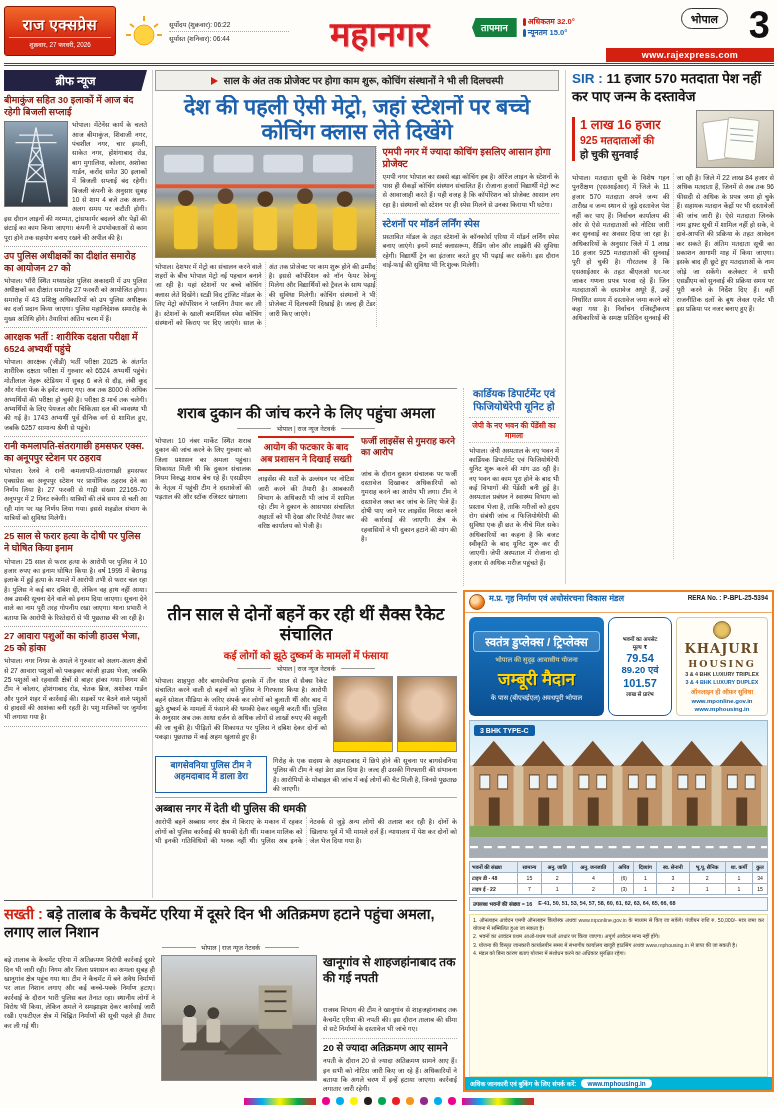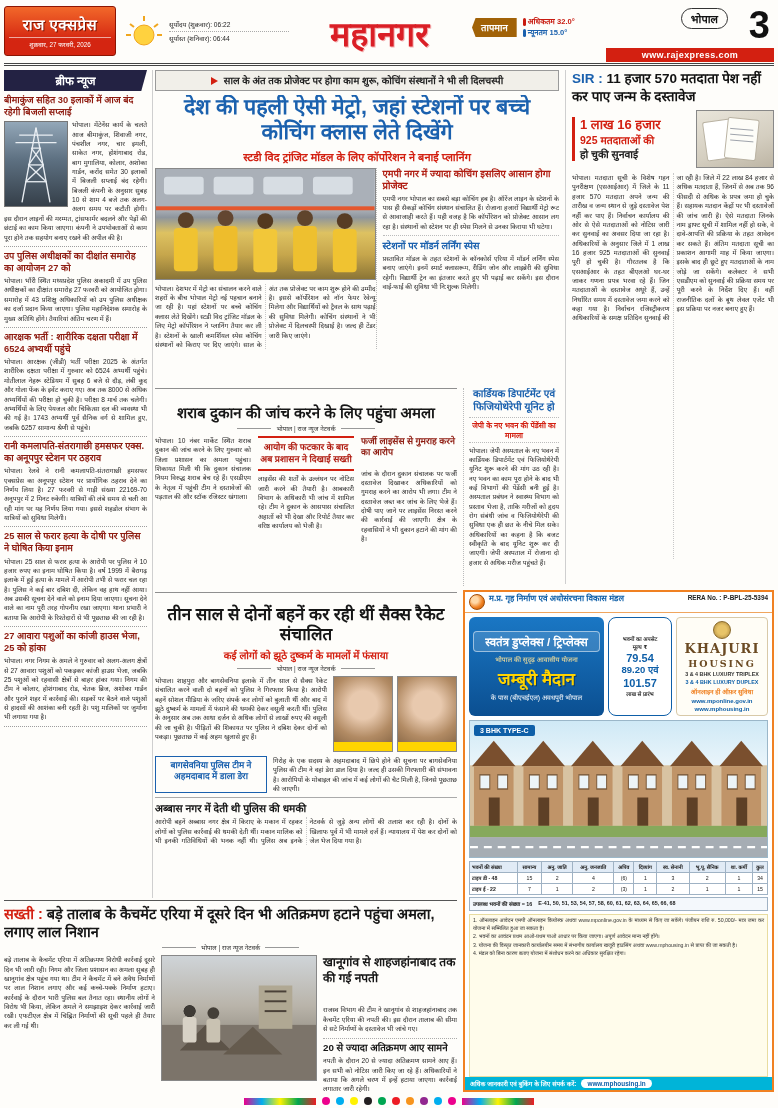--- a/index.html
+++ b/index.html
@@ -17,21 +17,21 @@
 .masthead{left:4px;top:4px;width:770px;height:62px;border-bottom:3px double #444}
 .mh-box{position:absolute;left:0;top:2px;width:112px;height:50px;background:linear-gradient(180deg,#f2682a 0%,#d42511 70%);border:1px solid #8d1503;border-radius:3px;color:#fff;display:flex;flex-direction:column;align-items:center;justify-content:center}
 .mh-paper{font-size:15px;font-weight:bold;letter-spacing:.5px;text-shadow:1px 1px 0 #7e1200}
 .mh-date{font-size:6.3px;margin-top:3px;border-top:1px solid rgba(255,255,255,.6);padding-top:2px;width:92%;text-align:center}
 .mh-sun{position:absolute;left:120px;top:8px;width:40px;height:40px}
 .mh-times{position:absolute;left:165px;top:14px;width:120px;font-size:6.6px;color:#222}
 .mh-times div{padding:2px 0;border-bottom:1px dotted #aaa}
 .mh-times div:last-child{border-bottom:none}
 .mh-title{position:absolute;left:288px;top:6px;width:175px;text-align:center;font-size:34px;font-weight:bold;color:#da1f26;font-family:"DejaVu Serif","Liberation Serif",serif;text-shadow:1px 1px 0 #f5b5b5}
 .mh-weather{position:absolute;left:468px;top:12px;display:flex;align-items:center;gap:6px}
-.ribbon{background:#a16207;color:#fff;font-weight:bold;font-size:9.5px;padding:3px 9px;clip-path:polygon(8% 0,100% 0,100% 100%,8% 100%,0 50%)}
+.ribbon{background:#15803d;color:#fff;font-weight:bold;font-size:9.5px;padding:3px 9px;clip-path:polygon(8% 0,100% 0,100% 100%,8% 100%,0 50%)}
 .temp-col{font-size:7.6px;font-weight:bold;line-height:1.5}
 .temp-max{color:#c81b10}.temp-min{color:#1b61ae}
 .thermo{display:inline-block;width:3px;height:8px;border-radius:2px;margin-right:2px;vertical-align:middle}
 .t-r{background:#c81b10}.t-b{background:#1b61ae}
 .mh-city{position:absolute;right:46px;top:4px;font-size:11px;font-weight:bold;border:1.5px solid #333;border-radius:11px;padding:2px 9px;color:#111}
 .mh-page{position:absolute;right:4px;top:2px;font-size:38px;font-weight:bold;color:#111;line-height:1}
 .mh-url{position:absolute;right:0;bottom:1px;width:168px;height:14px;background:#d32011;color:#fff;font-size:9px;font-weight:bold;display:flex;align-items:center;justify-content:center;letter-spacing:.4px}
 
 
 .strip{left:155px;top:70px;width:404px;height:21px;background:#f1efe9;border:1px solid #9a9a9a;display:flex;align-items:center;justify-content:center;gap:6px}
@@ -244,21 +244,20 @@
     </div>
 
     <div class="brief-item">
       <div class="brief-headline">27 आवारा पशुओं का कांजी हाउस भेजा, 25 को हांका</div>
       <div class="body-text">भोपाल। नगर निगम के अमले ने गुरुवार को अलग-अलग क्षेत्रों से 27 आवारा पशुओं को पकड़कर कांजी हाउस भेजा, जबकि 25 पशुओं को रहवासी क्षेत्रों से बाहर हांका गया। निगम की टीम ने कोलार, होशंगाबाद रोड, चेतक ब्रिज, अशोका गार्डन और पुराने शहर में कार्रवाई की। सड़कों पर बैठने वाले पशुओं से हादसों की आशंका बनी रहती है। पशु मालिकों पर जुर्माना भी लगाया गया है।</div>
     </div>
   </aside>
 
   <section class="abs metro">
     <h1 class="metro-headline">देश की पहली ऐसी मेट्रो, जहां स्टेशनों पर बच्चे कोचिंग क्लास लेते दिखेंगे</h1>
-    <div class="metro-sub">स्टडी विद ट्रांजिट मॉडल के लिए कॉर्पोरेशन ने बनाई प्लानिंग</div>
     <div class="metro-main">
       <div class="metro-left">
         <div class="metro-photo photo">
           <svg viewBox="0 0 220 112" preserveAspectRatio="none">
             <rect x="0" y="0" width="220" height="40" fill="#aab0b8"></rect>
             <rect x="8" y="8" width="40" height="18" rx="3" fill="#d7dde3"></rect>
             <rect x="58" y="8" width="40" height="18" rx="3" fill="#d7dde3"></rect>
             <rect x="108" y="8" width="40" height="18" rx="3" fill="#d7dde3"></rect>
             <rect x="158" y="8" width="40" height="18" rx="3" fill="#d7dde3"></rect>
             <rect x="0" y="38" width="220" height="4" fill="#e4572e"></rect>

